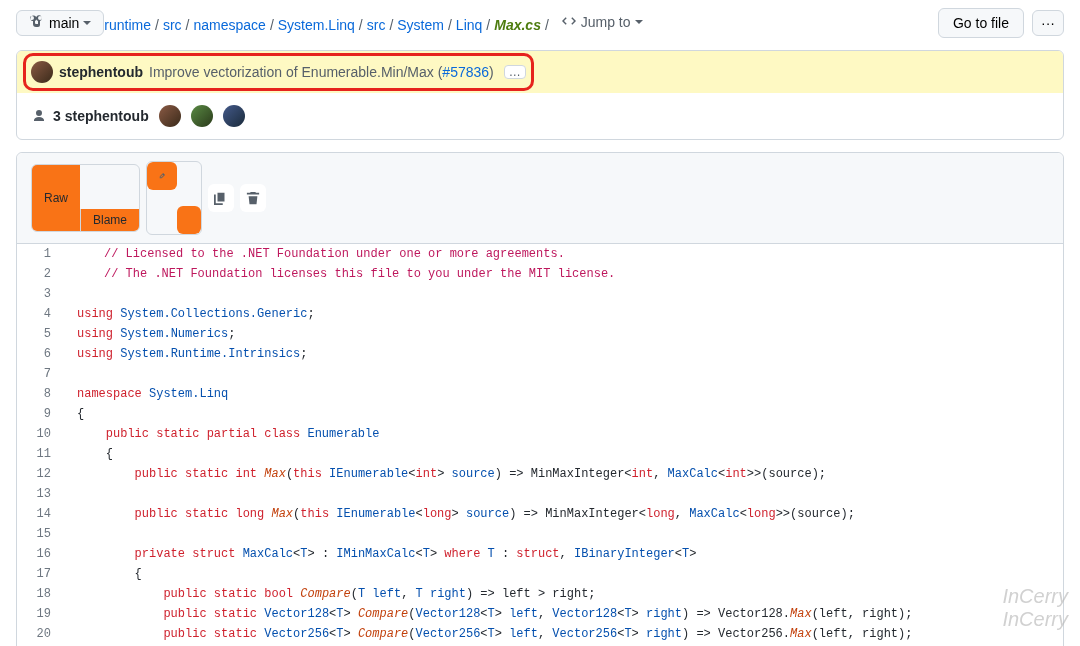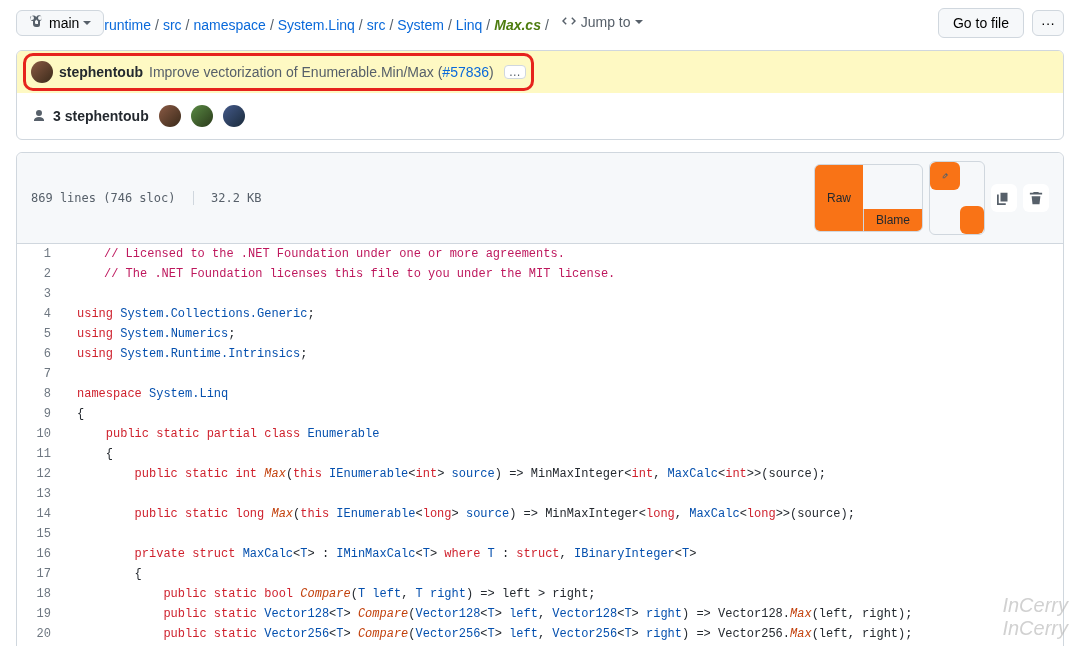--- a/index.html
+++ b/index.html
@@ -56,21 +56,21 @@
 .code-table { width: 100%; border-spacing: 0; font-family: ui-monospace, SFMono-Regular, Consolas, "Liberation Mono", monospace; font-size: 12px; line-height: 20px; white-space: pre; }
 .code-table td.ln { width: 50px; text-align: right; padding-right: 16px; color: #6e7781; user-select: none; vertical-align: top; }
 .code-table td.code { padding-left: 10px; vertical-align: top; }
 .c-comment { color: #be185d; margin-left: 27px; }
 .c-keyword { color: #cf222e; font-family: Liberation Mono, monospace; }
 .c-ns { color: #0550ae; }
 .c-type { color: #0550ae; }
 .c-method { color: #c2410c; font-style: italic; }
 
 
-.watermark { position: fixed; right: 12px; bottom: 6px; text-align: right; color: #b8b8b8; font-size: 20px; font-style: italic; pointer-events: none; opacity: 0.65; line-height: 1.15;}
+.watermark { position: fixed; right: 12px; bottom: 15px; text-align: right; color: #b8b8b8; font-size: 20px; font-style: italic; pointer-events: none; opacity: 0.65; line-height: 1.15;}
 </style>
 </head>
 <body>
 
 <div class="container">
 
   <div class="file-nav">
     <div class="file-nav-left">
       <button class="branch-btn">
         <svg width="16" height="16" viewBox="0 0 16 16">
@@ -117,25 +117,20 @@
         <span><span>3</span> <span>stephentoub</span></span>
       </span>
       <span class="avatar-sm av1"></span>
       <span class="avatar-sm av2"></span>
       <span class="avatar-sm av3"></span>
     </div>
   </div>
 
   <div class="file-box">
     <div class="file-header">
-      <div>
-        <span>869 lines (746 sloc)</span>
-        <span class="divider"></span>
-        <span>32.2 KB</span>
-      </div>
       <div class="file-actions">
         <div class="btn-group">
           <button>Raw</button>
           <button>Blame</button>
         </div>
         <div class="btn-group">
           <button class="icon-btn" style="border:none;">
             <svg width="14" height="14" viewBox="0 0 16 16" fill="#57606a">
                 <path d="M11 0l5 5-9 9H2v-5l9-9zm-7 12h2l6-6-2-2-6 6v2z"></path>
               </svg>

